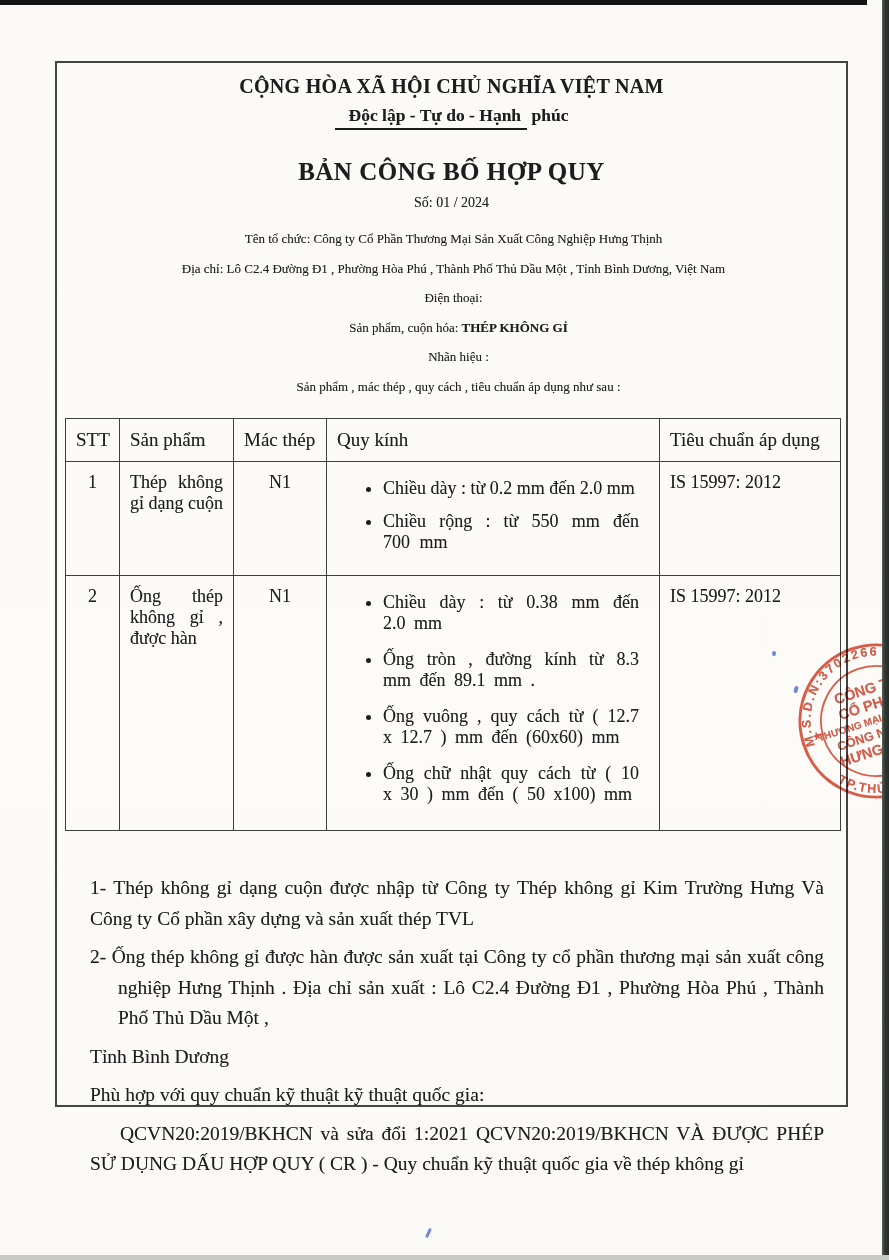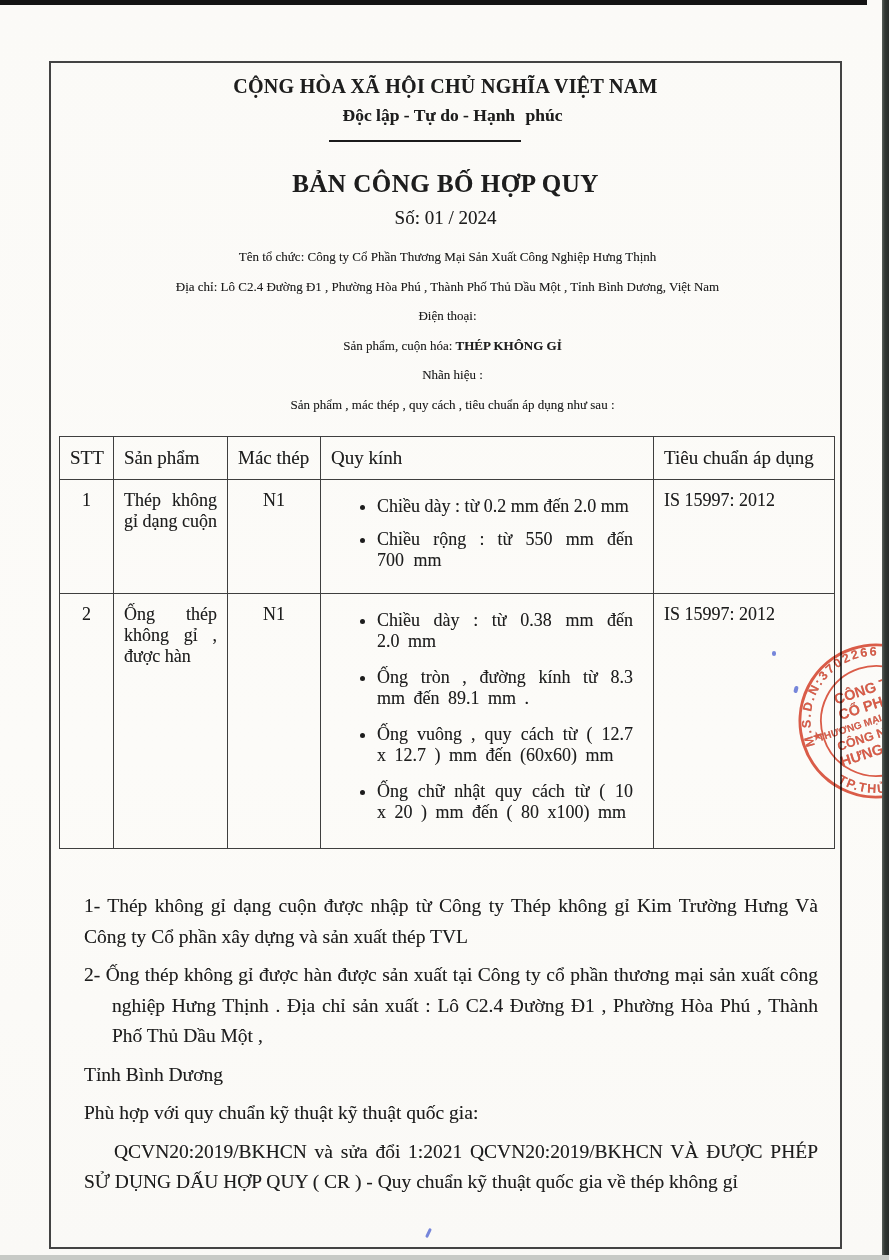--- a/index.html
+++ b/index.html
@@ -14,30 +14,30 @@
     color:#1d1d1d;
     text-shadow:0 0 .5px rgba(20,20,20,.35);
   }
   
   .edge-top{position:absolute;left:0;top:0;width:867px;height:5px;background:#141414;z-index:30;}
   .edge-right{position:absolute;right:0;top:0;width:7px;height:1260px;
     background:linear-gradient(to right,#5a615c,#323834 40%,#262b28);z-index:30;}
   .edge-bottom{position:absolute;left:0;bottom:0;width:889px;height:5px;background:#c7cac6;z-index:30;}
 
   .frame{
-    position:absolute;left:49px;top:61px;width:793px;height:1188px;
+    position:absolute;left:55px;top:61px;width:793px;height:1046px;
     border:2px solid #434343;box-sizing:border-box;background:transparent;
   }
 
   .header{padding-top:12px;text-align:center;}
   .national-title{font-size:20px;font-weight:bold;letter-spacing:.3px;}
   .motto{font-size:17.5px;font-weight:bold;margin-top:7px;}
-  .motto .u{border-bottom:2px solid #1b1b1b;padding:0 6px 14px 14px;display:inline-block;font-family:Liberation Serif, serif;}
+  .motto .u{border-bottom:2px solid #1b1b1b;padding:0 6px 2px 14px;display:inline-block;font-family:Liberation Serif, serif;}
   .doc-title{font-size:25px;font-weight:bold;margin-top:28px;letter-spacing:.5px;}
-  .doc-number{font-size:19px;margin-top:9px;}
+  .doc-number{font-size:14px;margin-top:9px;}
 
   .info{margin:13px 16px 0 20px;font-size:13px;line-height:29.5px;text-align:center;}
   .info p{margin:0;}
   .info .sub{margin-left:10px;}
   .b{font-weight:bold;}
 
   table.conf{
     border-collapse:collapse;margin:17px 0 0 8px;width:775px;table-layout:fixed;
     font-size:18px;
   }
@@ -131,21 +131,21 @@
         </tr>
         <tr class="r2">
           <td class="center">2</td>
           <td class="sanpham">Ống thép không gỉ , được hàn</td>
           <td class="center">N1</td>
           <td class="quycach">
             <ul>
               <li>Chiều dày : từ 0.38 mm đến 2.0 mm</li>
               <li>Ống tròn , đường kính từ 8.3 mm đến 89.1 mm .</li>
               <li>Ống vuông , quy cách từ ( 12.7 x 12.7 ) mm đến (60x60) mm</li>
-              <li>Ống chữ nhật quy cách từ ( 10 x 20 ) mm đến ( 80 x100) mm</li>
+              <li>Ống chữ nhật quy cách từ ( 10 x 30 ) mm đến ( 50 x100) mm</li>
             </ul>
           </td>
           <td class="tieuchuan">IS 15997: 2012</td>
         </tr>
       </tbody>
     </table>
 
     <div class="notes">
       <p class="note-j">1- Thép không gỉ dạng cuộn được nhập từ Công ty Thép không gỉ Kim Trường Hưng Và Công ty Cổ phần xây dựng và sản xuất thép TVL</p>
       <p class="note-hang">2- Ống thép không gỉ được hàn được sản xuất tại Công ty cổ phần thương mại sản xuất công nghiệp Hưng Thịnh . Địa chỉ sản xuất : Lô C2.4 Đường Đ1 , Phường Hòa Phú , Thành Phố Thủ Dầu Một ,</p>

